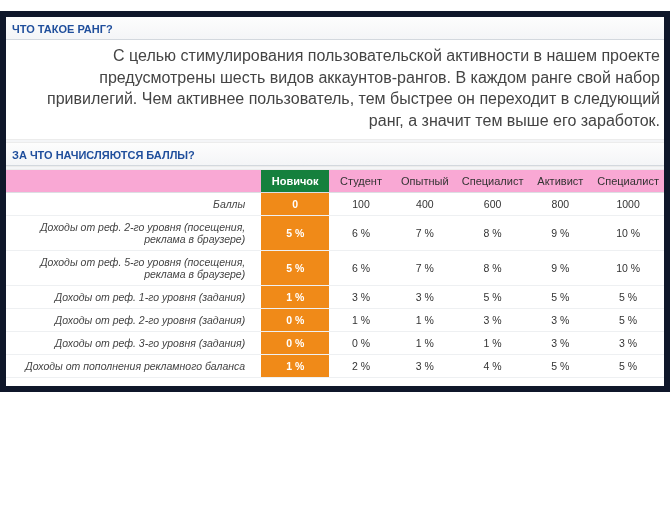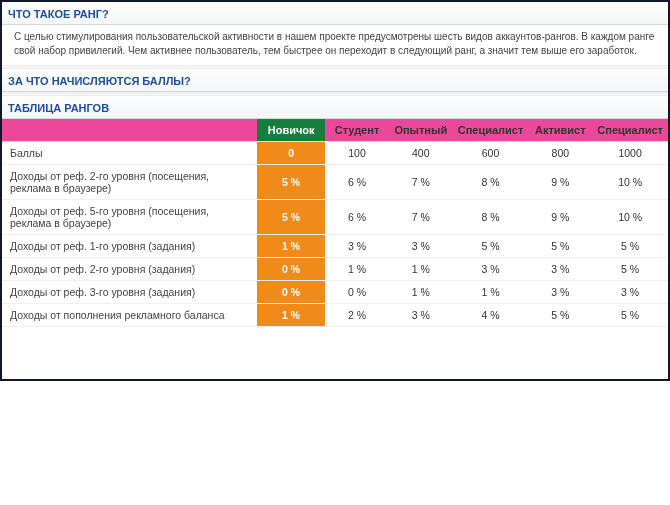--- a/index.html
+++ b/index.html
@@ -7,68 +7,71 @@
     margin: 0;
     padding: 0;
     font-family: Arial, Helvetica, sans-serif;
     font-size: 11px;
     color: #333;
     background: #fff;
   }
   .frame {
     width: 670px;
     height: 381px;
-    border: 2px solid #0f172a;
+    border: 6px solid #0f172a;
     overflow: hidden;
     position: relative;
+    margin-top: 11px;
   }
   .section-head {
     color: #1f4e9c;
     font-weight: bold;
     font-size: 11px;
     padding: 6px 6px 4px;
     border-bottom: 1px solid #d3d8de;
     background: linear-gradient(#fdfdfd,#f4f5f7);
   }
   .section-body {
-    padding: 5px 12px 6px;
-    font-size: 10px;
+    padding: 5px 4px 6px;
+    font-size: 16px;
     color: #444;
     line-height: 1.35;
+    text-align: right;
   }
   .section-body p { margin: 0 0 2px; }
   .sep {
     height: 4px;
     background: #f4f5f7;
     border-top: 1px solid #ececec;
     border-bottom: 1px solid #ececec;
   }
   table {
     width: 100%;
     border-collapse: collapse;
     font-size: 10.5px;
   }
   th, td {
     padding: 5px 4px;
     text-align: center;
     border-bottom: 1px solid #eef0f2;
   }
   thead th {
-    background: #ec4899;
-    font-weight: bold;
+    background: #f9a8d4;
+    font-weight: normal;
     color: #333;
     border-bottom: 1px solid #dcdfe3;
     font-size: 11px;
   }
   thead th:first-child { text-align: center; }
   tbody td:first-child {
-    text-align: left;
+    text-align: right;
     color: #444;
     padding-left: 8px;
-    padding-right: 4px;
+    padding-right: 16px;
+    font-style: italic;
   }
   .hl-col {
     background: #f08a18;
     color: #fff;
     font-weight: bold;
   }
   thead th.hl-col { background:#15803d; color:#fff; }
   .rowlabel { width: 248px; }
   .c1 { width: 66px; }
   .c { width: 62px; }
@@ -82,21 +85,20 @@
   <div class="section-body">
     <p>С целью стимулирования пользовательской активности в нашем проекте предусмотрены шесть видов аккаунтов-рангов. В каждом ранге свой набор привилегий.  Чем активнее пользователь, тем быстрее он переходит в следующий ранг, а значит тем выше его заработок.</p>
   </div>
 
   <div class="sep"></div>
 
   <div class="section-head">ЗА ЧТО НАЧИСЛЯЮТСЯ БАЛЛЫ?</div>
 
   <div class="sep"></div>
 
-  <div class="section-head">ТАБЛИЦА РАНГОВ</div>
 
   <table>
     <colgroup>
       <col class="rowlabel">
         <col class="c1">
         <col class="c">
         <col class="c">
         <col class="c">
         <col class="c">
         <col class="c">

